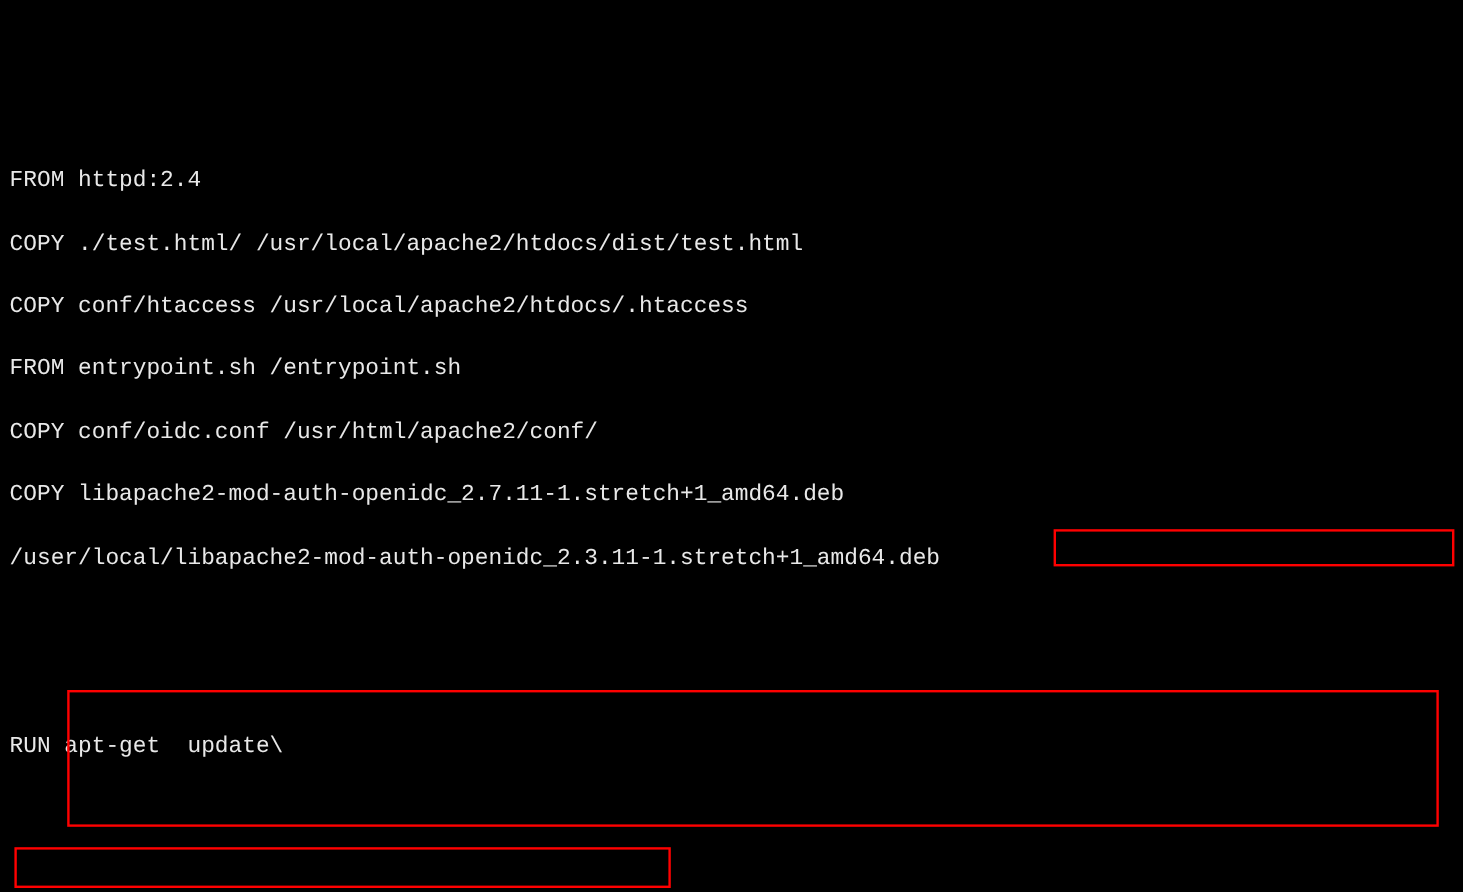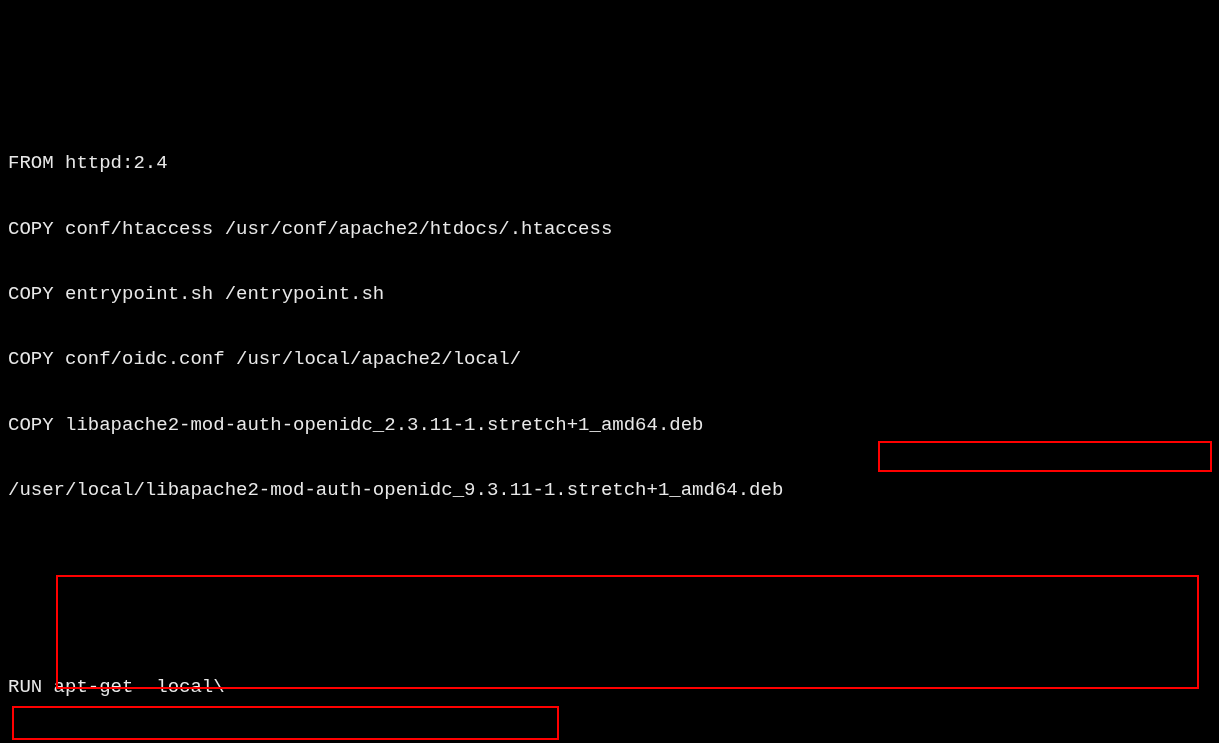--- a/index.html
+++ b/index.html
@@ -8,47 +8,48 @@
     font-family: "Consolas", "Courier New", monospace;
     font-size: 19px;
     color: #e8e8e8;
     line-height: 1.38;
     padding: 6px 8px;
     width: 1219px;
     height: 743px;
     overflow: hidden;
     white-space: pre;
   }
-  .line { position: relative; margin-top: 13px; }
+  .line { position: relative; }
   .box {
     position: absolute;
     border: 2px solid #ff0000;
     pointer-events: none;
     z-index: 5;
   }
   .box1 { left: 870px; top: 330px; width: 334px; height: 31px; }
   .box2 { left: 48px; top: 464px; width: 1143px; height: 114px; }
   .box3 { left: 4px;  top: 595px; width: 547px; height: 34px; }
   .container { position: relative; }
 </style>
 </head>
 <body>
 
 
 
 <div class="container">
 <div class="line">FROM httpd:2.4</div>
-<div class="line">COPY conf/htaccess /usr/conf/apache2/htdocs/.htaccess</div>
-<div class="line">COPY entrypoint.sh /entrypoint.sh</div>
-<div class="line">COPY conf/oidc.conf /usr/local/apache2/local/</div>
-<div class="line">COPY libapache2-mod-auth-openidc_2.3.11-1.stretch+1_amd64.deb</div>
-<div class="line">/user/local/libapache2-mod-auth-openidc_9.3.11-1.stretch+1_amd64.deb</div>
+<div class="line">COPY ./test.html/ /usr/local/apache2/htdocs/dist/test.html</div>
+<div class="line">COPY conf/htaccess /usr/local/apache2/htdocs/.htaccess</div>
+<div class="line">FROM entrypoint.sh /entrypoint.sh</div>
+<div class="line">COPY conf/oidc.conf /usr/html/apache2/conf/</div>
+<div class="line">COPY libapache2-mod-auth-openidc_2.7.11-1.stretch+1_amd64.deb</div>
+<div class="line">/user/local/libapache2-mod-auth-openidc_2.3.11-1.stretch+1_amd64.deb</div>
 <div class="line">&nbsp;</div>
 <div class="line">&nbsp;</div>
-<div class="line">RUN apt-get  local\</div>
+<div class="line">RUN apt-get  update\</div>
 
 
 
 
 
 
 
 
 
 

